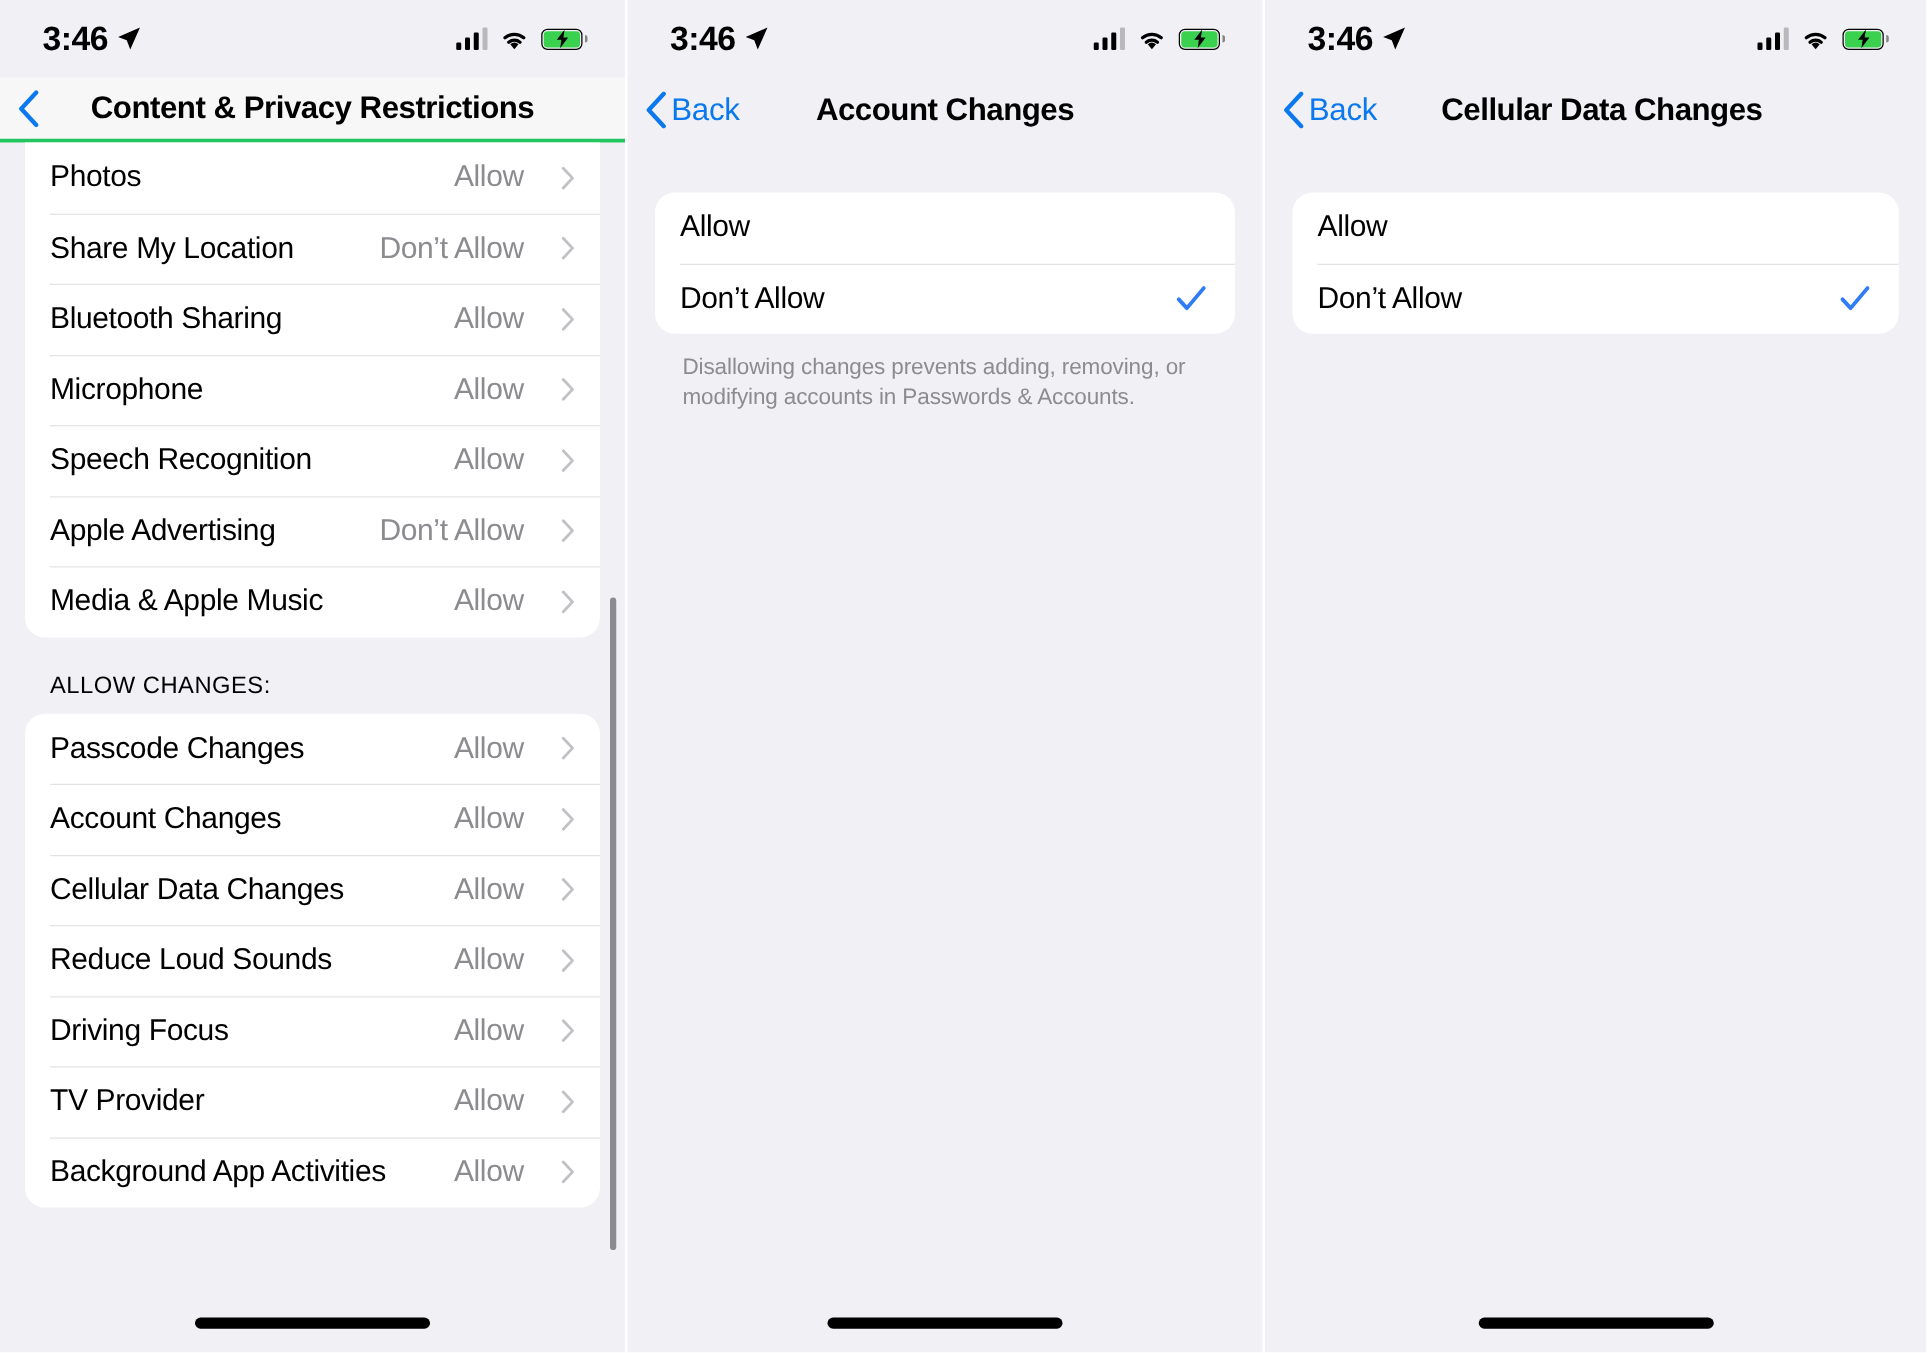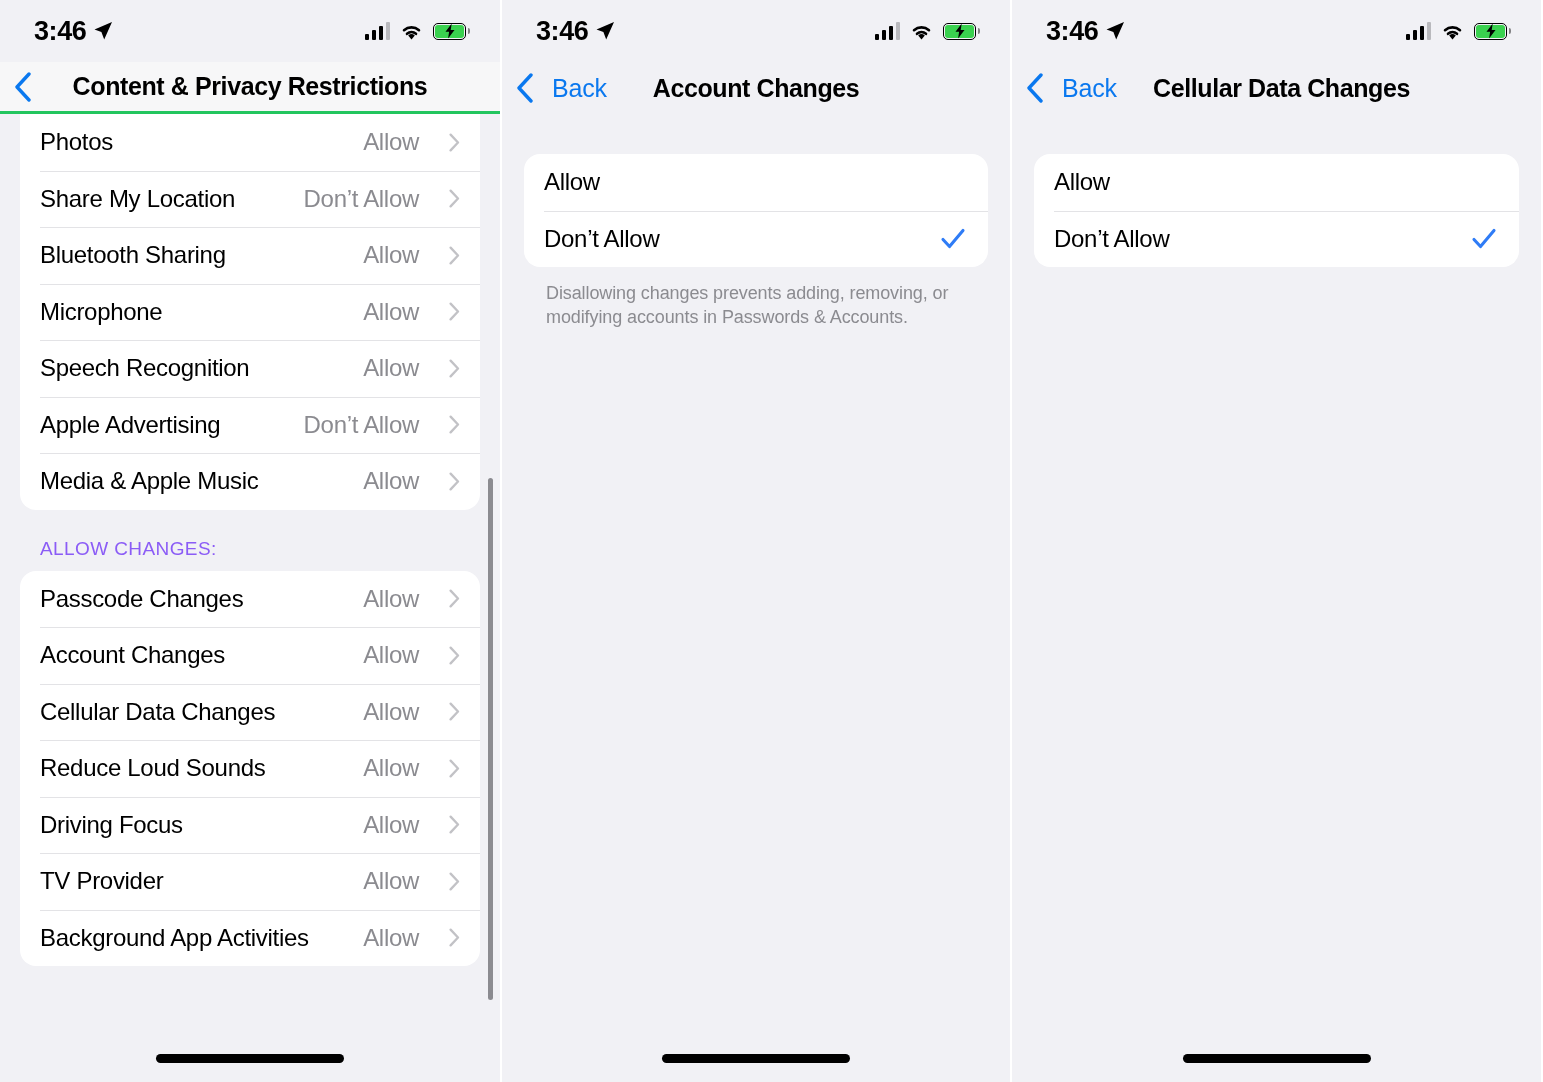--- a/index.html
+++ b/index.html
@@ -71,21 +71,21 @@
     position:relative;
     height:52px;
     display:flex; align-items:center;
     background:transparent;
   }
   .navbar.opaque {
     background:#f7f7f8;
     border-bottom:3px solid #22c55e;
   }
   .nav-back {
-    display:flex; align-items:center; gap:19px;
+    display:flex; align-items:center; gap:4px;
     position:absolute; left:14px; top:50%;
     transform:translateY(-50%);
     cursor:pointer;
   }
   .chev-back { width:17px; height:30px; display:block; }
   .nav-back-label {
     font-size:25px; color:#0a78ef; letter-spacing:-0.2px;
   }
   .nav-title {
     width:100%; text-align:center;
@@ -130,21 +130,21 @@
     margin-right:13px; white-space:nowrap;
   }
   .chev-right { width:11px; height:19px; display:block; flex:0 0 auto; }
 
   
   .choice { height:56.5px; }
   .choice .row-label { font-size:24px; }
   .check { width:26px; height:26px; display:block; margin-right:2px; }
 
   .section-head {
-    font-size:19px; color:#8b5cf6;
+    font-size:19px; color:#000000;
     letter-spacing:0.4px;
     padding:28px 0 11px 40px;
   }
 
   .footnote {
     font-size:18px; color:#8b8b90;
     line-height:1.36;
     letter-spacing:-0.1px;
     padding:14px 32px 0 42px;
   }

